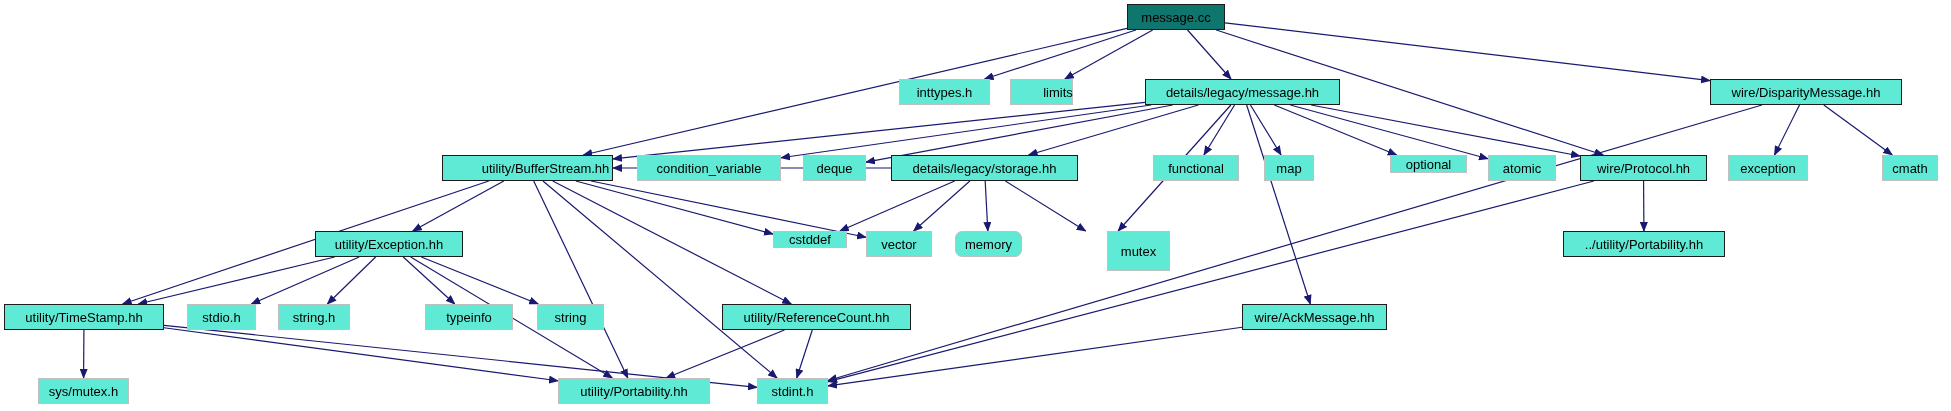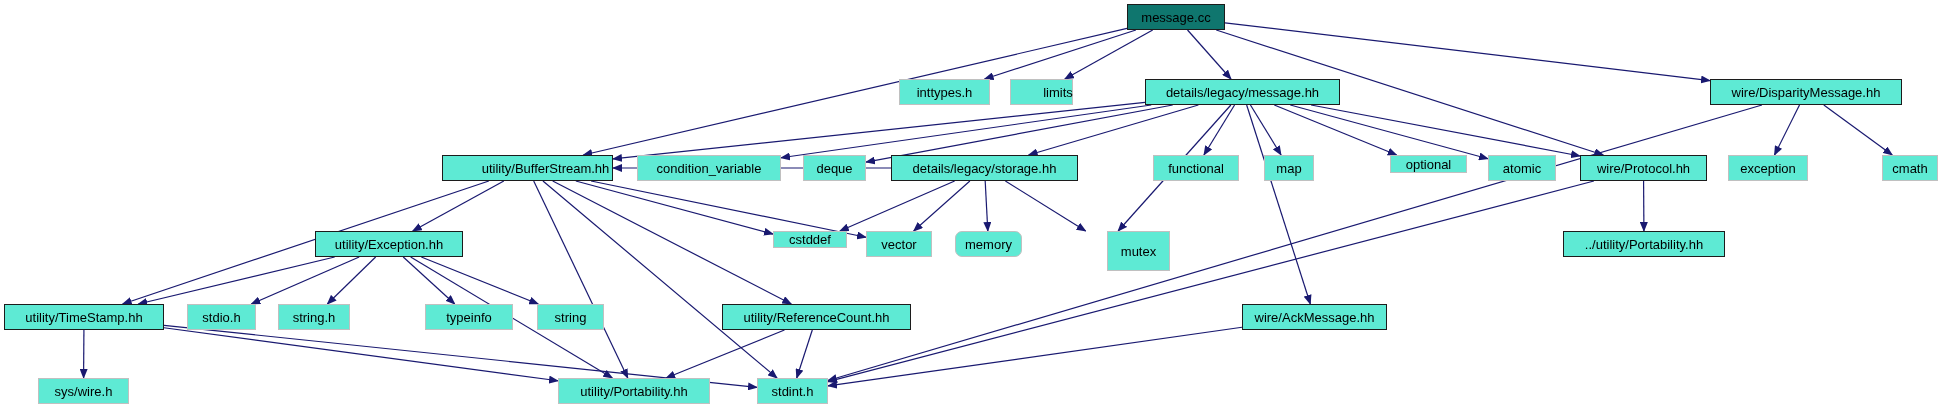--- a/index.html
+++ b/index.html
@@ -96,17 +96,17 @@
       <div class="node plain" style="left: 955px; top: 231px; width: 67px; height: 26px; border-radius: 7px;">memory</div>
       <div class="node plain" style="left: 1075px; top: 231px; width: 63px; height: 40px; margin-left: 32px;">mutex</div>
       <div class="node strong" style="left: 4px; top: 304px; width: 160px; height: 26px;">utility/TimeStamp.hh</div>
       <div class="node strong" style="left: 1563px; top: 231px; width: 162px; height: 26px;">../utility/Portability.hh</div>
       <div class="node plain" style="left: 187px; top: 304px; width: 69px; height: 26px;">stdio.h</div>
       <div class="node plain" style="left: 278px; top: 304px; width: 72px; height: 26px;">string.h</div>
       <div class="node plain" style="left: 425px; top: 304px; width: 88px; height: 26px;">typeinfo</div>
       <div class="node plain" style="left: 537px; top: 304px; width: 67px; height: 26px;">string</div>
       <div class="node strong" style="left: 722px; top: 304px; width: 189px; height: 26px;">utility/ReferenceCount.hh</div>
       <div class="node strong" style="left: 1242px; top: 304px; width: 145px; height: 26px;">wire/AckMessage.hh</div>
-      <div class="node plain" style="left: 38px; top: 378px; width: 91px; height: 26px;">sys/wire.h</div>
+      <div class="node plain" style="left: 38px; top: 378px; width: 91px; height: 26px;">sys/mutex.h</div>
       <div class="node plain" style="left: 558px; top: 378px; width: 152px; height: 26px;">utility/Portability.hh</div>
       <div class="node plain" style="left: 757px; top: 378px; width: 71px; height: 26px;">stdint.h</div>
     </div>
 </div>
 
 </body></html>

